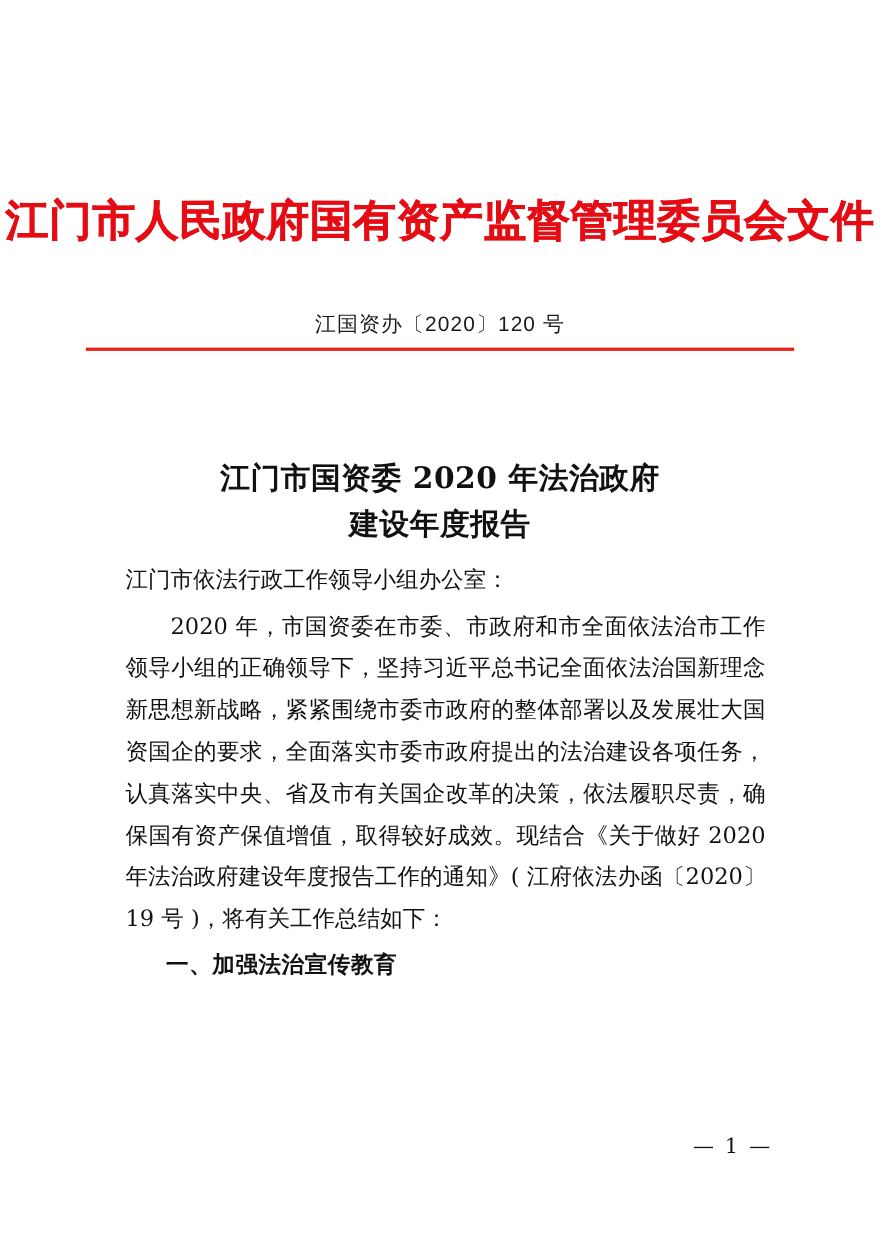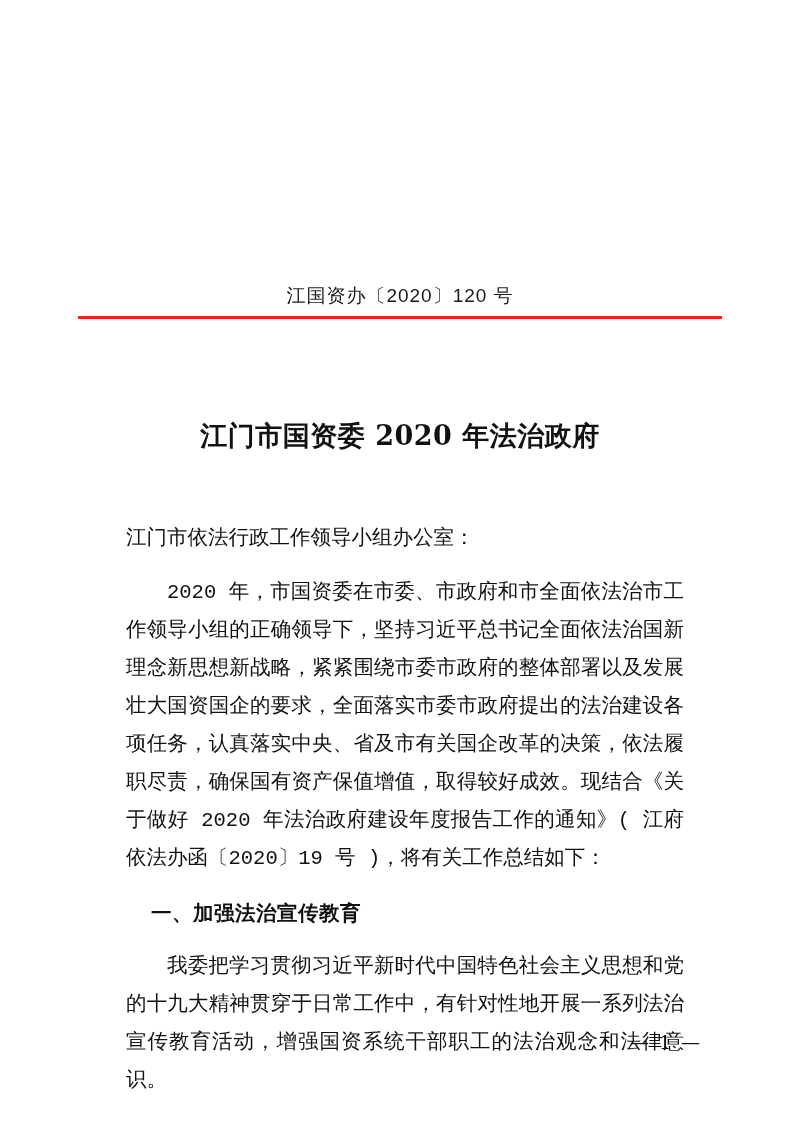--- a/index.html
+++ b/index.html
@@ -87,24 +87,23 @@
     width: 590px;
     top: 504px;
     font-family: "DejaVu Serif", "Liberation Serif", serif;
     font-size: 20.5px;
     line-height: 38px;
     color: #111111;
     text-align: justify;
     text-justify: inter-character;
   }
   .body-block p {
-    margin: 16px;
+    margin: 4px;
     text-align: justify;
     text-align-last: left;
-    font-family: Liberation Mono, monospace;
   }
   .body-block p.indent {
     text-indent: 2em;
   }
   .body-block h2.section-head {
     margin: 0;
     font-family: "DejaVu Sans", "Liberation Sans", sans-serif;
     font-weight: bold;
     font-size: 20.5px;
     line-height: 38px;
@@ -129,33 +128,34 @@
     display: inline-block;
     position: relative;
     left: 266px;
   }
 </style>
 </head>
 <body>
 
 <div class="page">
 
+  <div class="masthead">江门市人民政府国有资产监督管理委员会文件</div>
 
   <div class="doc-number">江国资办〔2020〕120 号</div>
 
   <div class="red-rule"></div>
 
   <div class="report-title">
     <span class="ttl-line">江门市国资委 2020 年法治政府</span>
+    <span class="ttl-line">建设年度报告</span>
   </div>
 
   <div class="body-block">
     <p>江门市依法行政工作领导小组办公室：</p>
     <p class="indent">2020 年，市国资委在市委、市政府和市全面依法治市工作领导小组的正确领导下，坚持习近平总书记全面依法治国新理念新思想新战略，紧紧围绕市委市政府的整体部署以及发展壮大国资国企的要求，全面落实市委市政府提出的法治建设各项任务，认真落实中央、省及市有关国企改革的决策，依法履职尽责，确保国有资产保值增值，取得较好成效。现结合《关于做好 2020 年法治政府建设年度报告工作的通知》( 江府依法办函〔2020〕19 号 )，将有关工作总结如下：</p>
     <h2 class="section-head">一、加强法治宣传教育</h2>
-    <p class="indent">我委把学习贯彻习近平新时代中国特色社会主义思想和党的十九大精神贯穿于日常工作中，有针对性地开展一系列法治宣传教育活动，增强国资系统干部职工的法治观念和法律意识。</p>
   </div>
 
   <div class="page-number">
     <span class="inner">— 1 —</span>
   </div>
 
 </div>
 
 </body></html>

